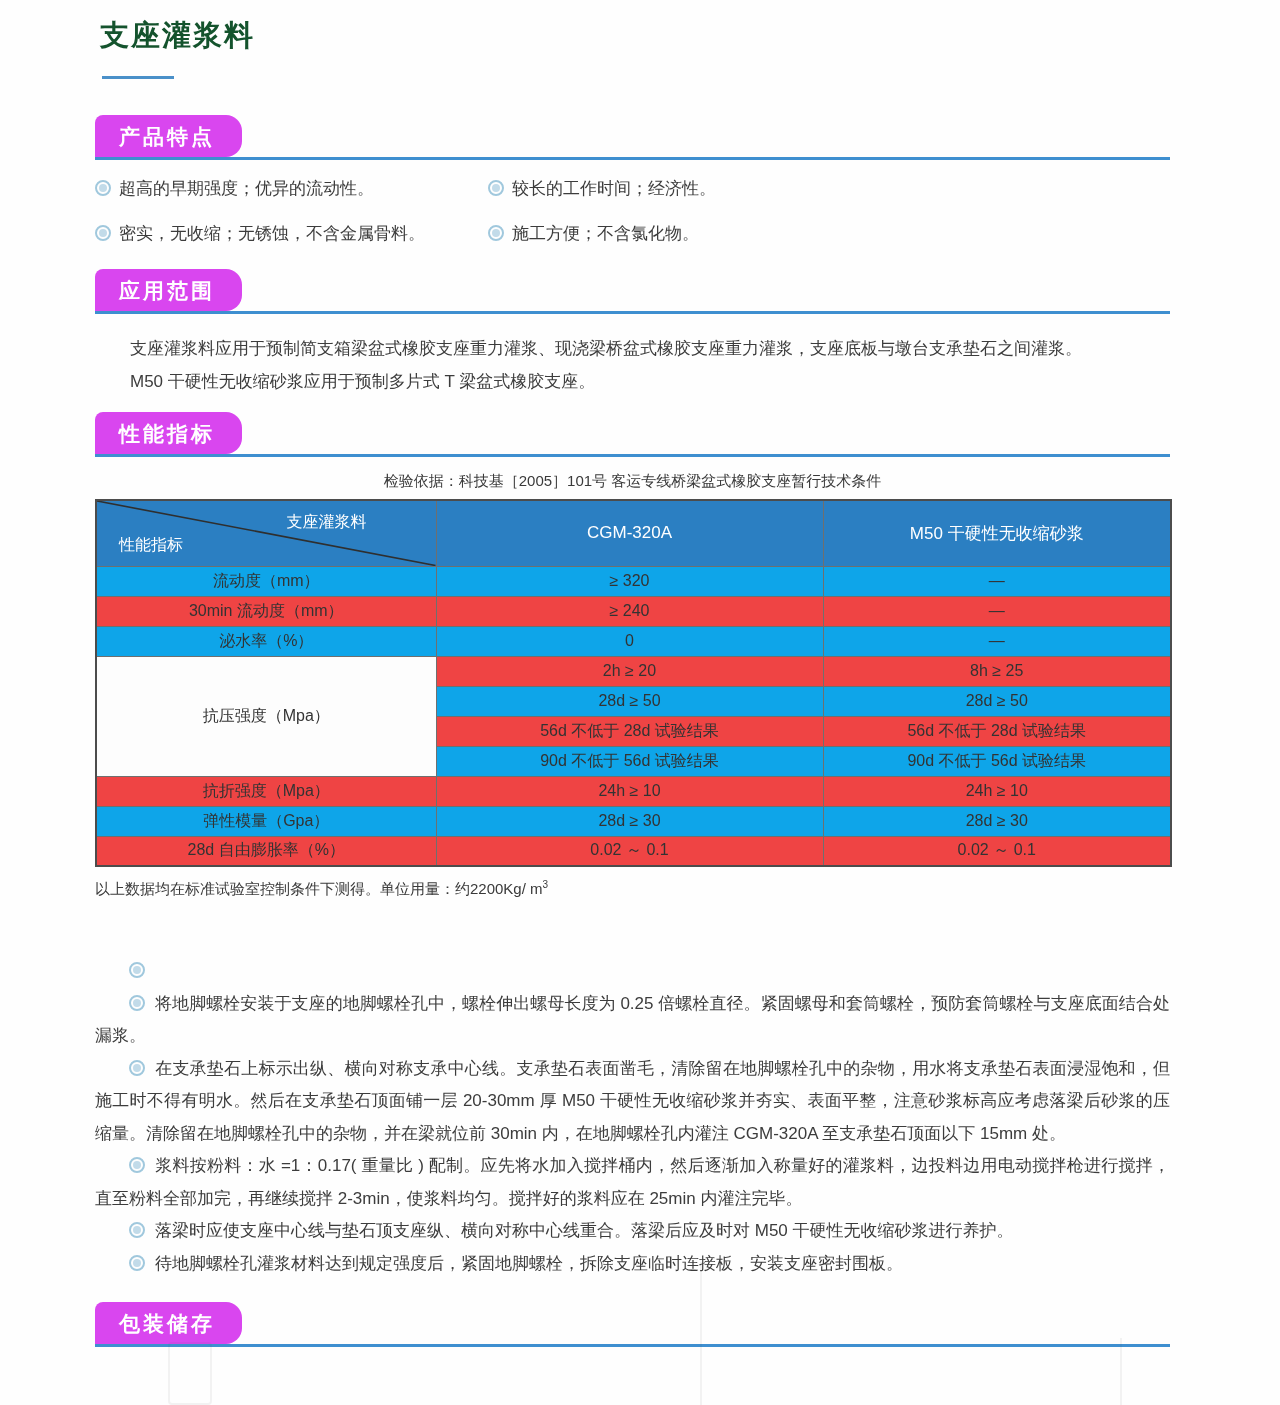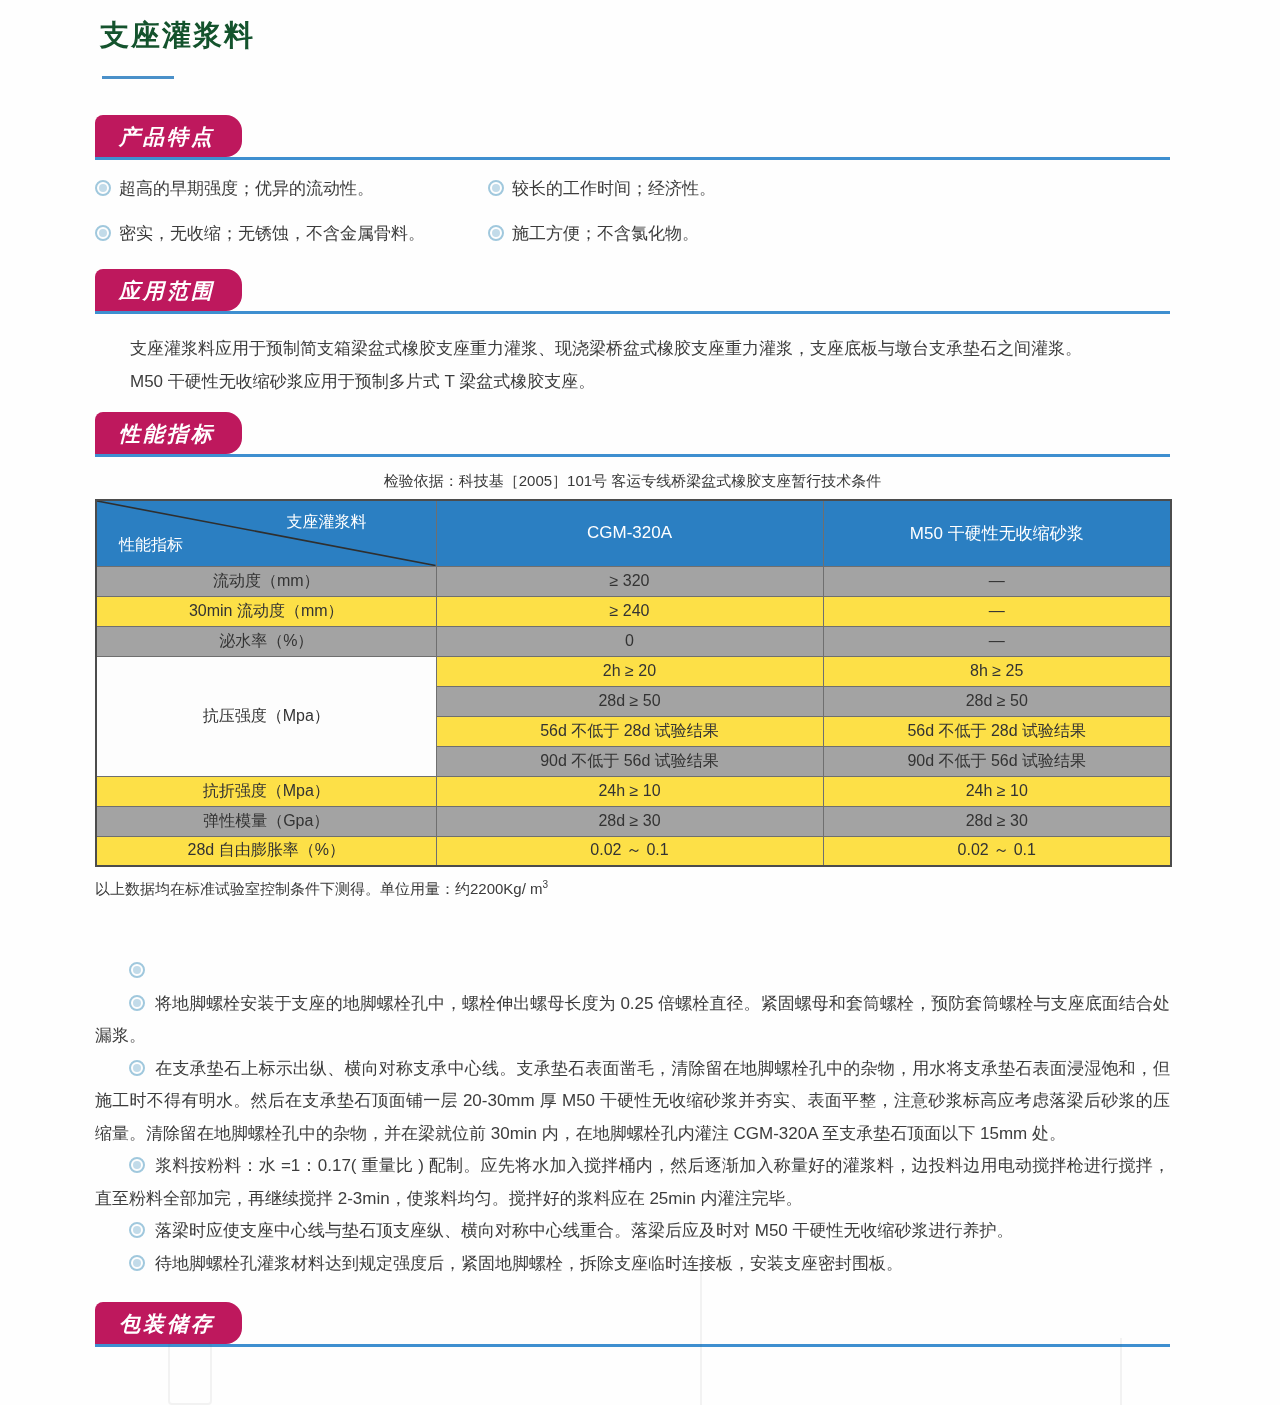--- a/index.html
+++ b/index.html
@@ -7,23 +7,23 @@
   body { font-family:"Liberation Sans","DejaVu Sans",sans-serif; color:#3c3c3c; }
   .page { position:relative; width:1280px; height:1405px; background:#fefefe; overflow:hidden; }
 
   
   .title-wrap { padding:16px 0 0 100px; }
   .page-title { font-size:29px; font-weight:bold; color:#14532d; letter-spacing:2px; }
   .title-underline { width:72px; height:3px; background:#4a90c9; margin:20px 0 0 2px; }
 
   
   .section-bar { margin:0 110px 0 95px; border-bottom:3px solid #3e8fd0; line-height:0; }
-  .section-tab { display:inline-block; background:#be185d; color:#ffffff; font-weight:bold;
+  .section-tab { display:inline-block; background:#d946ef; color:#ffffff; font-weight:bold;
                  font-size:21px; line-height:1; letter-spacing:3px; padding:11px 27px 10px 24px;
-                 border-radius:8px 16px 16px 0;font-style:italic; }
+                 border-radius:8px 16px 16px 0; }
 
   
   .features-grid { display:grid; grid-template-columns:393px auto; row-gap:22px;
                    margin:17px 110px 0 95px; font-size:17px; }
   .feature-item { white-space:nowrap; }
 
   .dot { display:inline-block; width:16px; height:16px; border:2px solid #a0c8dd;
          border-radius:50%; position:relative; vertical-align:-2px; margin-right:8px; }
   .dot::after { content:""; position:absolute; left:2px; top:2px; right:2px; bottom:2px;
                 border-radius:50%; background:#c2dbe9; }
@@ -32,22 +32,22 @@
   .scope-text { margin:18px 110px 0 130px; font-size:17px; line-height:33px; }
 
   
   .basis-line { margin:15px 110px 0 95px; text-align:center; font-size:15px; color:#3a3a3a; }
   table.spec { border-collapse:collapse; margin:8px 0 0 95px; width:1075px;
                font-size:16px; color:#333; table-layout:fixed; }
   table.spec th, table.spec td { border:1px solid #6f6f6f; text-align:center; padding:0; }
   table.spec { border:2px solid #4c4c4c; }
   table.spec thead th { background:#2b7fc2; color:#ffffff; font-weight:normal;
                         font-size:17px; height:66px; }
-  table.spec td { height:30px; background:#fde047; }
-  table.spec tr.gray td { background:#a3a3a3; }
+  table.spec td { height:30px; background:#ef4444; }
+  table.spec tr.gray td { background:#0ea5e9; }
   table.spec td.span-cell { background:#fdfdfd !important; font-size:16px; }
   col.c1 { width:340px; } col.c2 { width:387px; } col.c3 { width:348px; }
 
   th.corner { position:relative; }
   th.corner svg { position:absolute; left:0; top:0; width:100%; height:100%; }
   .corner-top { position:absolute; top:11px; left:56%; font-size:16px; }
   .corner-bottom { position:absolute; bottom:10px; left:22px; font-size:16px; }
 
   .table-note { margin:12px 110px 0 95px; font-size:15px; color:#3a3a3a; }
   .table-note sup { font-size:10px; }

